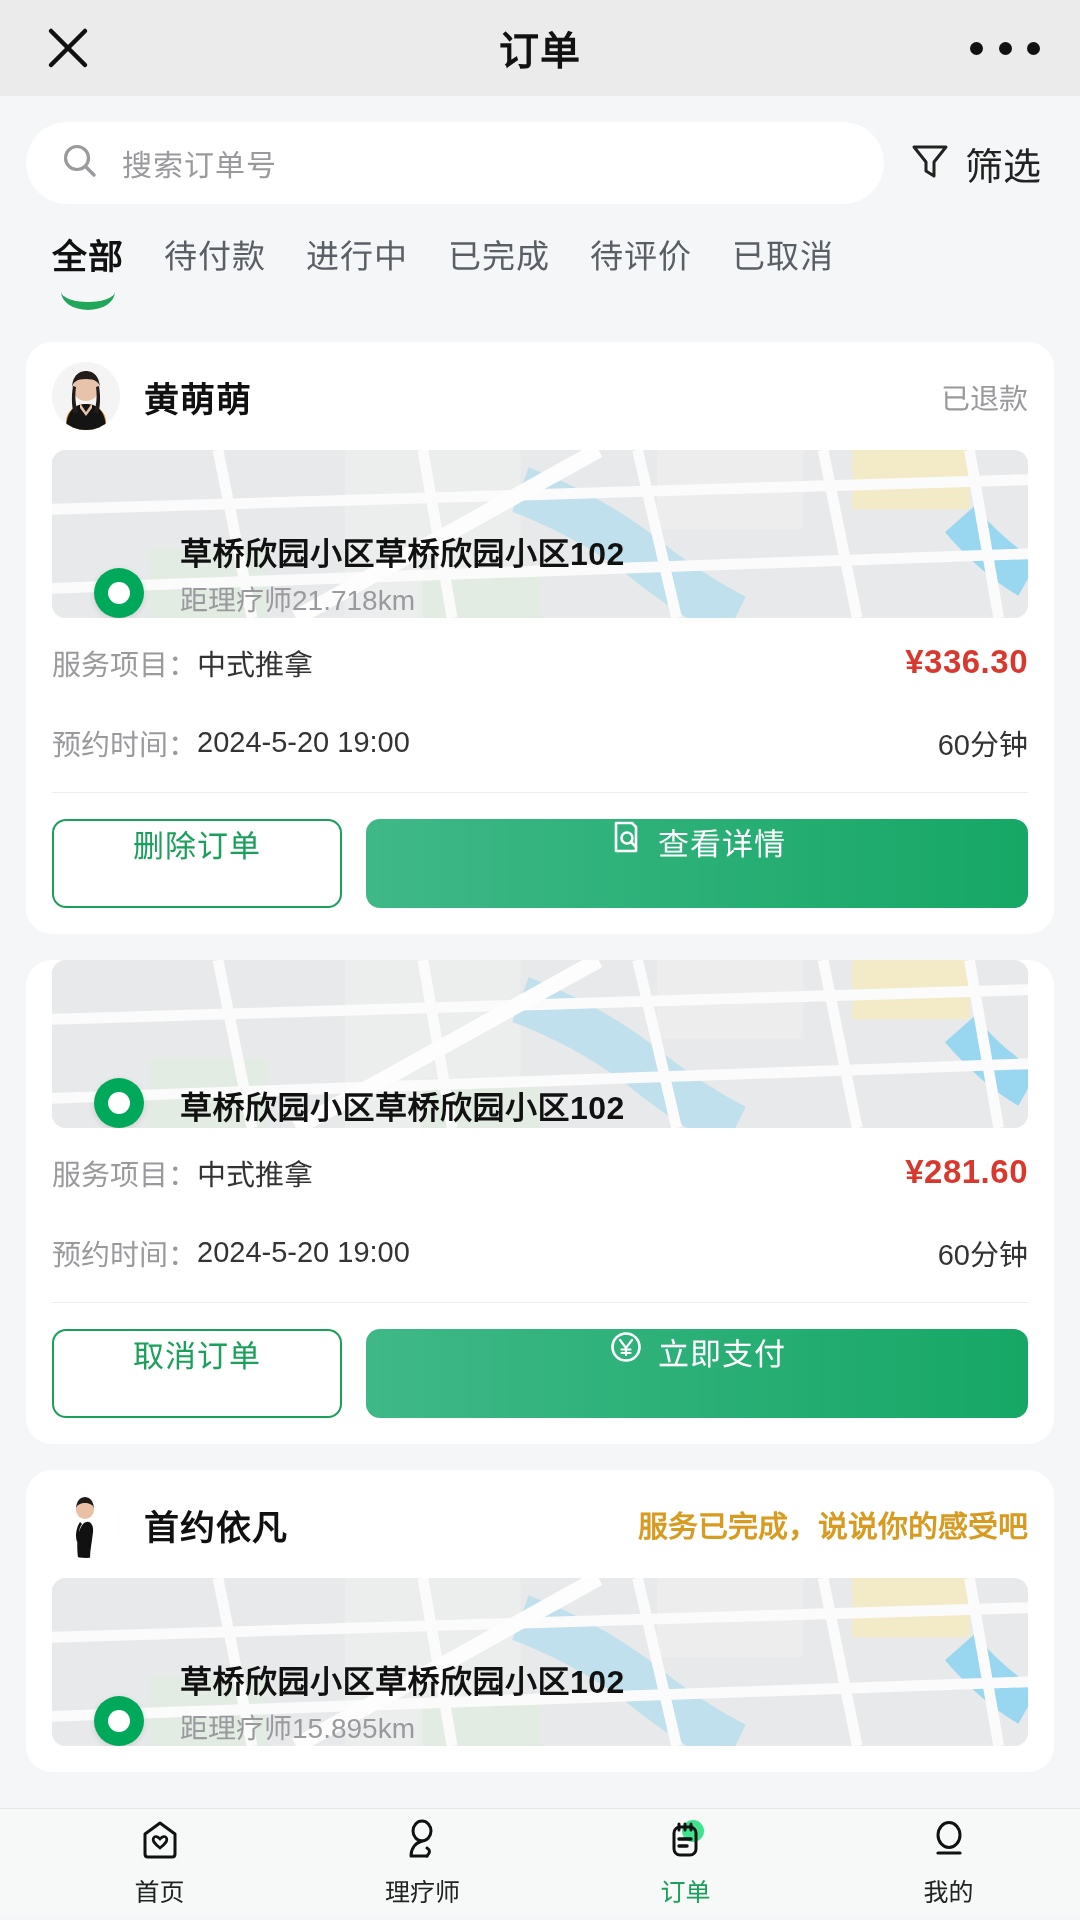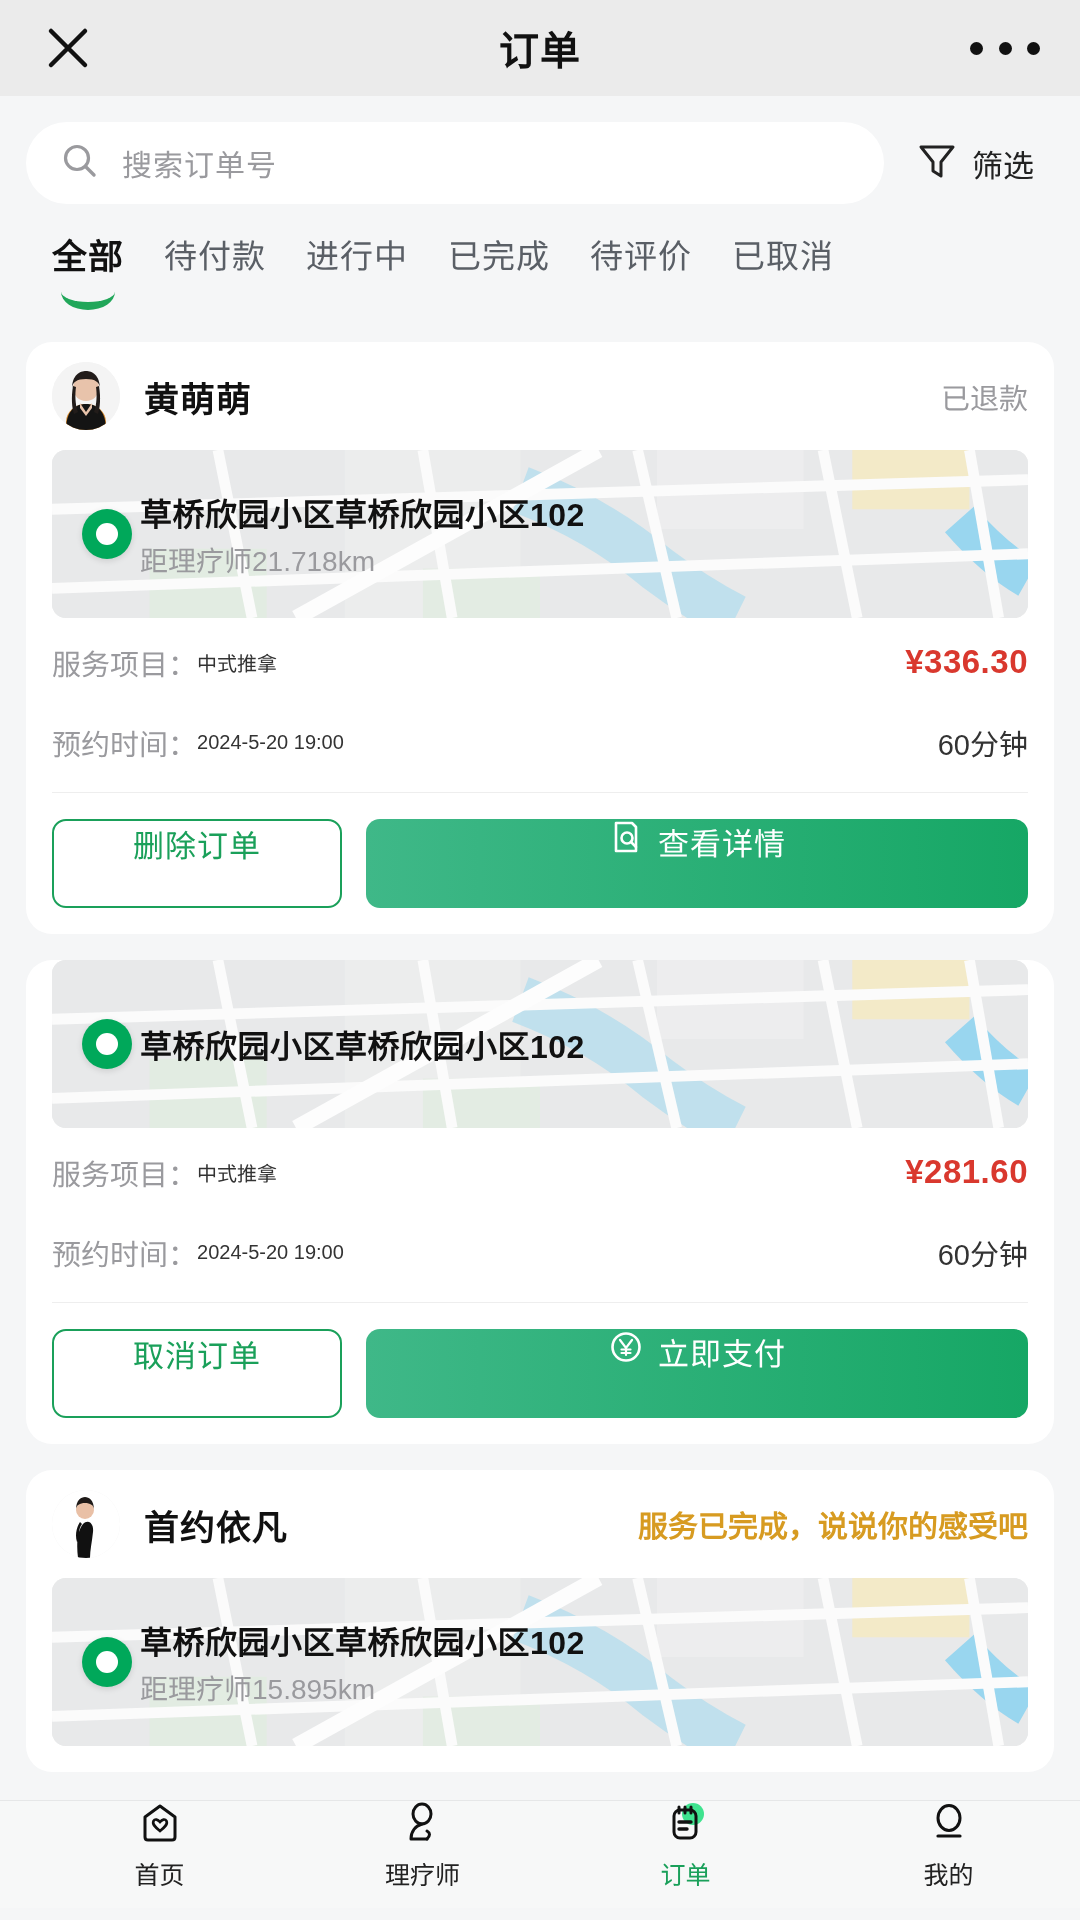--- a/index.html
+++ b/index.html
@@ -73,21 +73,21 @@
   .filter-btn{
     width:160px;
     height:82px;
     display:flex;
     align-items:center;
     justify-content:center;
     gap:12px;
     cursor:pointer;
   }
   .filter-btn .lbl{
-    font-size:31px;
+    font-size:38px;
     color:#222;
   }
 
   
   .tabs{
     display:flex;
     align-items:flex-start;
     padding:8px 52px 0 52px;
     gap:40px;
     background:#f5f6f7;
@@ -177,23 +177,23 @@
     border-radius:14px;
     overflow:hidden;
     position:relative;
     background:#e9eaea;
   }
   .map svg{ position:absolute; inset:0; width:100%; height:100%; }
   .map-overlay{
     position:absolute;
     inset:0;
     display:flex;
-    align-items:center;
-    padding-left:30px;
-    gap:8px;
+    align-items:flex-end;
+    padding-left:42px;
+    gap:36px;
   }
   .pin{
     width:50px;height:50px;
     border-radius:50%;
     background:#00a85a;
     display:flex;align-items:center;justify-content:center;
     flex:0 0 auto;
     box-shadow:0 2px 6px rgba(0,0,0,.12);
   }
   .pin::after{
@@ -214,21 +214,21 @@
   }
 
   
   .info-row{
     display:flex;
     align-items:center;
     height:72px;
     margin-top:8px;
   }
   .info-label{ font-size:29px; color:#9a9a9e; }
-  .info-value{ font-size:20px; color:#333; }
+  .info-value{ font-size:29px; color:#333; }
   .info-right{ margin-left:auto; }
   .price{
     font-size:33px;
     font-weight:700;
     color:#d9382e;
     letter-spacing:.5px;
   }
   .dur{ font-size:29px; color:#333; }
 
   .divider{
@@ -265,26 +265,26 @@
     flex:1;
     background:linear-gradient(90deg,#3fb888 0%,#16a765 100%);
     color:#ffffff;
     font-weight:400;
     font-family:Liberation Serif, serif;
   }
 
   
   .tabbar{
     position:absolute;
-    left:0;right:0;bottom:12px;
+    left:0;right:0;bottom:4px;
     height:108px;
     background:#f7f8f8;
     border-top:1px solid #e6e7e8;
     display:flex;
-    align-items:flex-start;
+    align-items:center;
     padding-left:28px;
   }
   .tabitem{
     flex:1;
     display:flex;
     flex-direction:column;
     align-items:center;
     justify-content:center;
     gap:6px;
     cursor:pointer;

